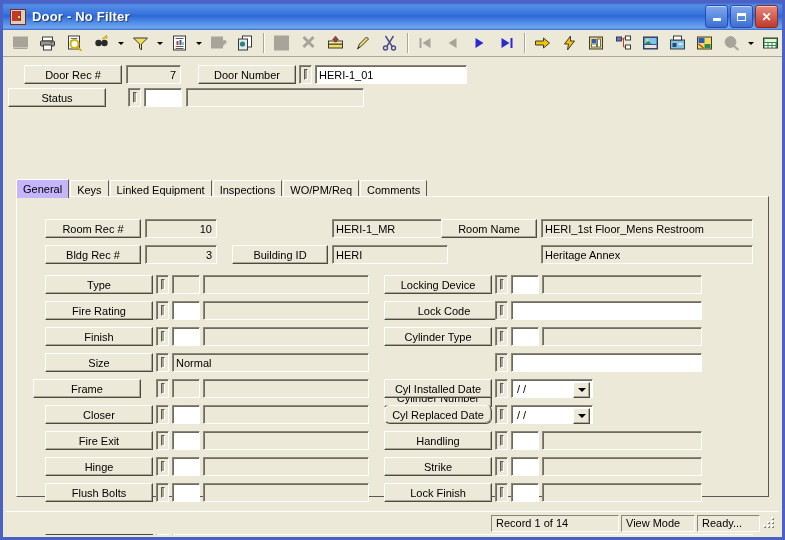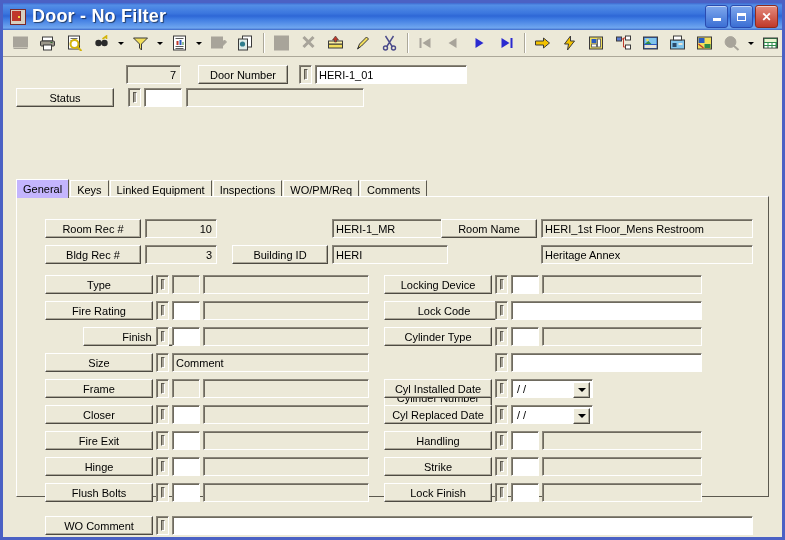--- a/index.html
+++ b/index.html
@@ -32,21 +32,21 @@
     position:relative;flex:none;
   }
   .title-icon:before{
     content:"";position:absolute;left:1px;top:1px;width:8px;height:10px;
     background:#c0392b;border-right:1px solid #8a2a20;
   }
   .title-icon:after{
     content:"";position:absolute;left:7px;top:6px;width:2px;height:2px;background:#f5d742;
   }
   .title-text{
-    color:#ffffff;font-size:18px;font-weight:bold;
+    color:#ffffff;font-size:13px;font-weight:bold;
     text-shadow:1px 1px 1px rgba(0,0,0,.55);
     letter-spacing:.2px;
   }
   .caption-buttons{position:absolute;right:4px;top:2px;display:flex;gap:2px;}
   .cbtn{
     width:21px;height:21px;border-radius:3px;
     border:1px solid #2a4bb0;
     display:flex;align-items:center;justify-content:center;
     color:#fff;font-size:10px;font-weight:bold;
     box-shadow:inset 0 1px 0 rgba(255,255,255,.55);
@@ -427,29 +427,30 @@
           <rect x="6" y="11" width="3" height="1.6" fill="#ffffff"></rect>
           <rect x="10" y="11" width="3" height="1.6" fill="#ffffff"></rect>
         </svg>
       </div>
       <div class="tb-btn" title="Help"></div>
     </div>
 
   <div class="client">
 
     <div class="hdr">
+      <div class="lblbtn" style="left:18px;top:8px;width:98px;">Door Rec #</div>
       <div class="sunk ro num" style="left:120px;top:8px;width:55px;">7</div>
 
-      <div class="lblbtn" style="left:192px;top:8px;width:90px;">Door Number</div>
+      <div class="lblbtn" style="left:192px;top:8px;width:98px;">Door Number</div>
       <div class="lookup" style="left:293px;top:8px;">
           <i></i>
         </div>
       <div class="sunk rw" style="left:309px;top:8px;width:152px;">HERI-1_01</div>
 
-      <div class="lblbtn" style="left:10px;top:31px;width:98px;">Status</div>
+      <div class="lblbtn" style="left:2px;top:31px;width:98px;">Status</div>
       <div class="lookup" style="left:122px;top:31px;">
           <i></i>
         </div>
       <div class="sunk rw" style="left:138px;top:31px;width:38px;"></div>
       <div class="sunk ro" style="left:180px;top:31px;width:178px;"></div>
     </div>
 
     <div class="tabstrip" id="tabstrip">
         <div class="tab active">
           <span>General</span>
@@ -491,32 +492,32 @@
             <i></i>
           </div>
           <div class="sunk ro" style="left:155px;top:78px;width:28px;"></div>
           <div class="sunk ro" style="left:186px;top:78px;width:166px;"></div>
           <div class="lblbtn" style="left:28px;top:104px;width:108px;">Fire Rating</div>
           <div class="lookup" style="left:139px;top:104px;">
             <i></i>
           </div>
           <div class="sunk rw" style="left:155px;top:104px;width:28px;"></div>
           <div class="sunk ro" style="left:186px;top:104px;width:166px;"></div>
-          <div class="lblbtn" style="left:28px;top:130px;width:108px;margin-left:38px;">Finish</div>
+          <div class="lblbtn" style="left:28px;top:130px;width:108px;">Finish</div>
           <div class="lookup" style="left:139px;top:130px;">
             <i></i>
           </div>
           <div class="sunk rw" style="left:155px;top:130px;width:28px;"></div>
           <div class="sunk ro" style="left:186px;top:130px;width:166px;"></div>
           <div class="lblbtn" style="left:28px;top:156px;width:108px;">Size</div>
           <div class="lookup" style="left:139px;top:156px;">
             <i></i>
           </div>
-          <div class="sunk ro" style="left:155px;top:156px;width:197px;">Comment</div>
-          <div class="lblbtn" style="left:28px;top:182px;width:108px;text-align:right;">Frame</div>
+          <div class="sunk ro" style="left:155px;top:156px;width:197px;">Normal</div>
+          <div class="lblbtn" style="left:16px;top:182px;width:108px;text-align:right;">Frame</div>
           <div class="lookup" style="left:139px;top:182px;">
             <i></i>
           </div>
           <div class="sunk ro" style="left:155px;top:182px;width:28px;"></div>
           <div class="sunk ro" style="left:186px;top:182px;width:166px;"></div>
           <div class="lblbtn" style="left:28px;top:208px;width:108px;">Closer</div>
           <div class="lookup" style="left:139px;top:208px;">
             <i></i>
           </div>
           <div class="sunk rw" style="left:155px;top:208px;width:28px;"></div>
@@ -566,21 +567,21 @@
           <div class="lblbtn" style="left:367px;top:182px;width:108px;">Cyl Installed Date</div>
           <div class="lookup" style="left:478px;top:182px;">
             <i></i>
           </div>
           <div class="combo" style="left:494px;top:182px;width:82px;">
             <span>  /  /</span>
             <span class="dd">
               <b></b>
             </span>
           </div>
-          <div class="lblbtn" style="left:367px;top:208px;width:108px;">Cyl Replaced Date</div>
+          <div class="lblbtn" style="left:367px;top:208px;width:108px;border-radius:6px;">Cyl Replaced Date</div>
           <div class="lookup" style="left:478px;top:208px;">
             <i></i>
           </div>
           <div class="combo" style="left:494px;top:208px;width:82px;">
             <span>  /  /</span>
             <span class="dd">
               <b></b>
             </span>
           </div>
           <div class="lblbtn" style="left:367px;top:234px;width:108px;">Handling</div>
@@ -603,15 +604,28 @@
           <div class="sunk ro" style="left:525px;top:286px;width:160px;"></div>
         </div>
 
       <div class="lblbtn" style="left:28px;top:319px;width:108px;">WO Comment</div>
       <div class="lookup" style="left:139px;top:319px;">
           <i></i>
         </div>
       <div class="sunk rw" style="left:155px;top:319px;width:581px;"></div>
     </div>
 
+    <div class="statusbar">
+      <div class="sb-cell" style="width:128px;">Record 1 of 14</div>
+      <div class="sb-cell" style="width:74px;">View Mode</div>
+      <div class="sb-cell" style="width:63px;">Ready...</div>
+      <div class="grip">
+        <i style="left:9px;top:9px;"></i>
+          <i style="left:5px;top:9px;"></i>
+          <i style="left:9px;top:5px;"></i>
+        <i style="left:1px;top:9px;"></i>
+          <i style="left:5px;top:5px;"></i>
+          <i style="left:9px;top:1px;"></i>
+      </div>
+    </div>
 
   </div>
 </div>
 
 </body></html>

